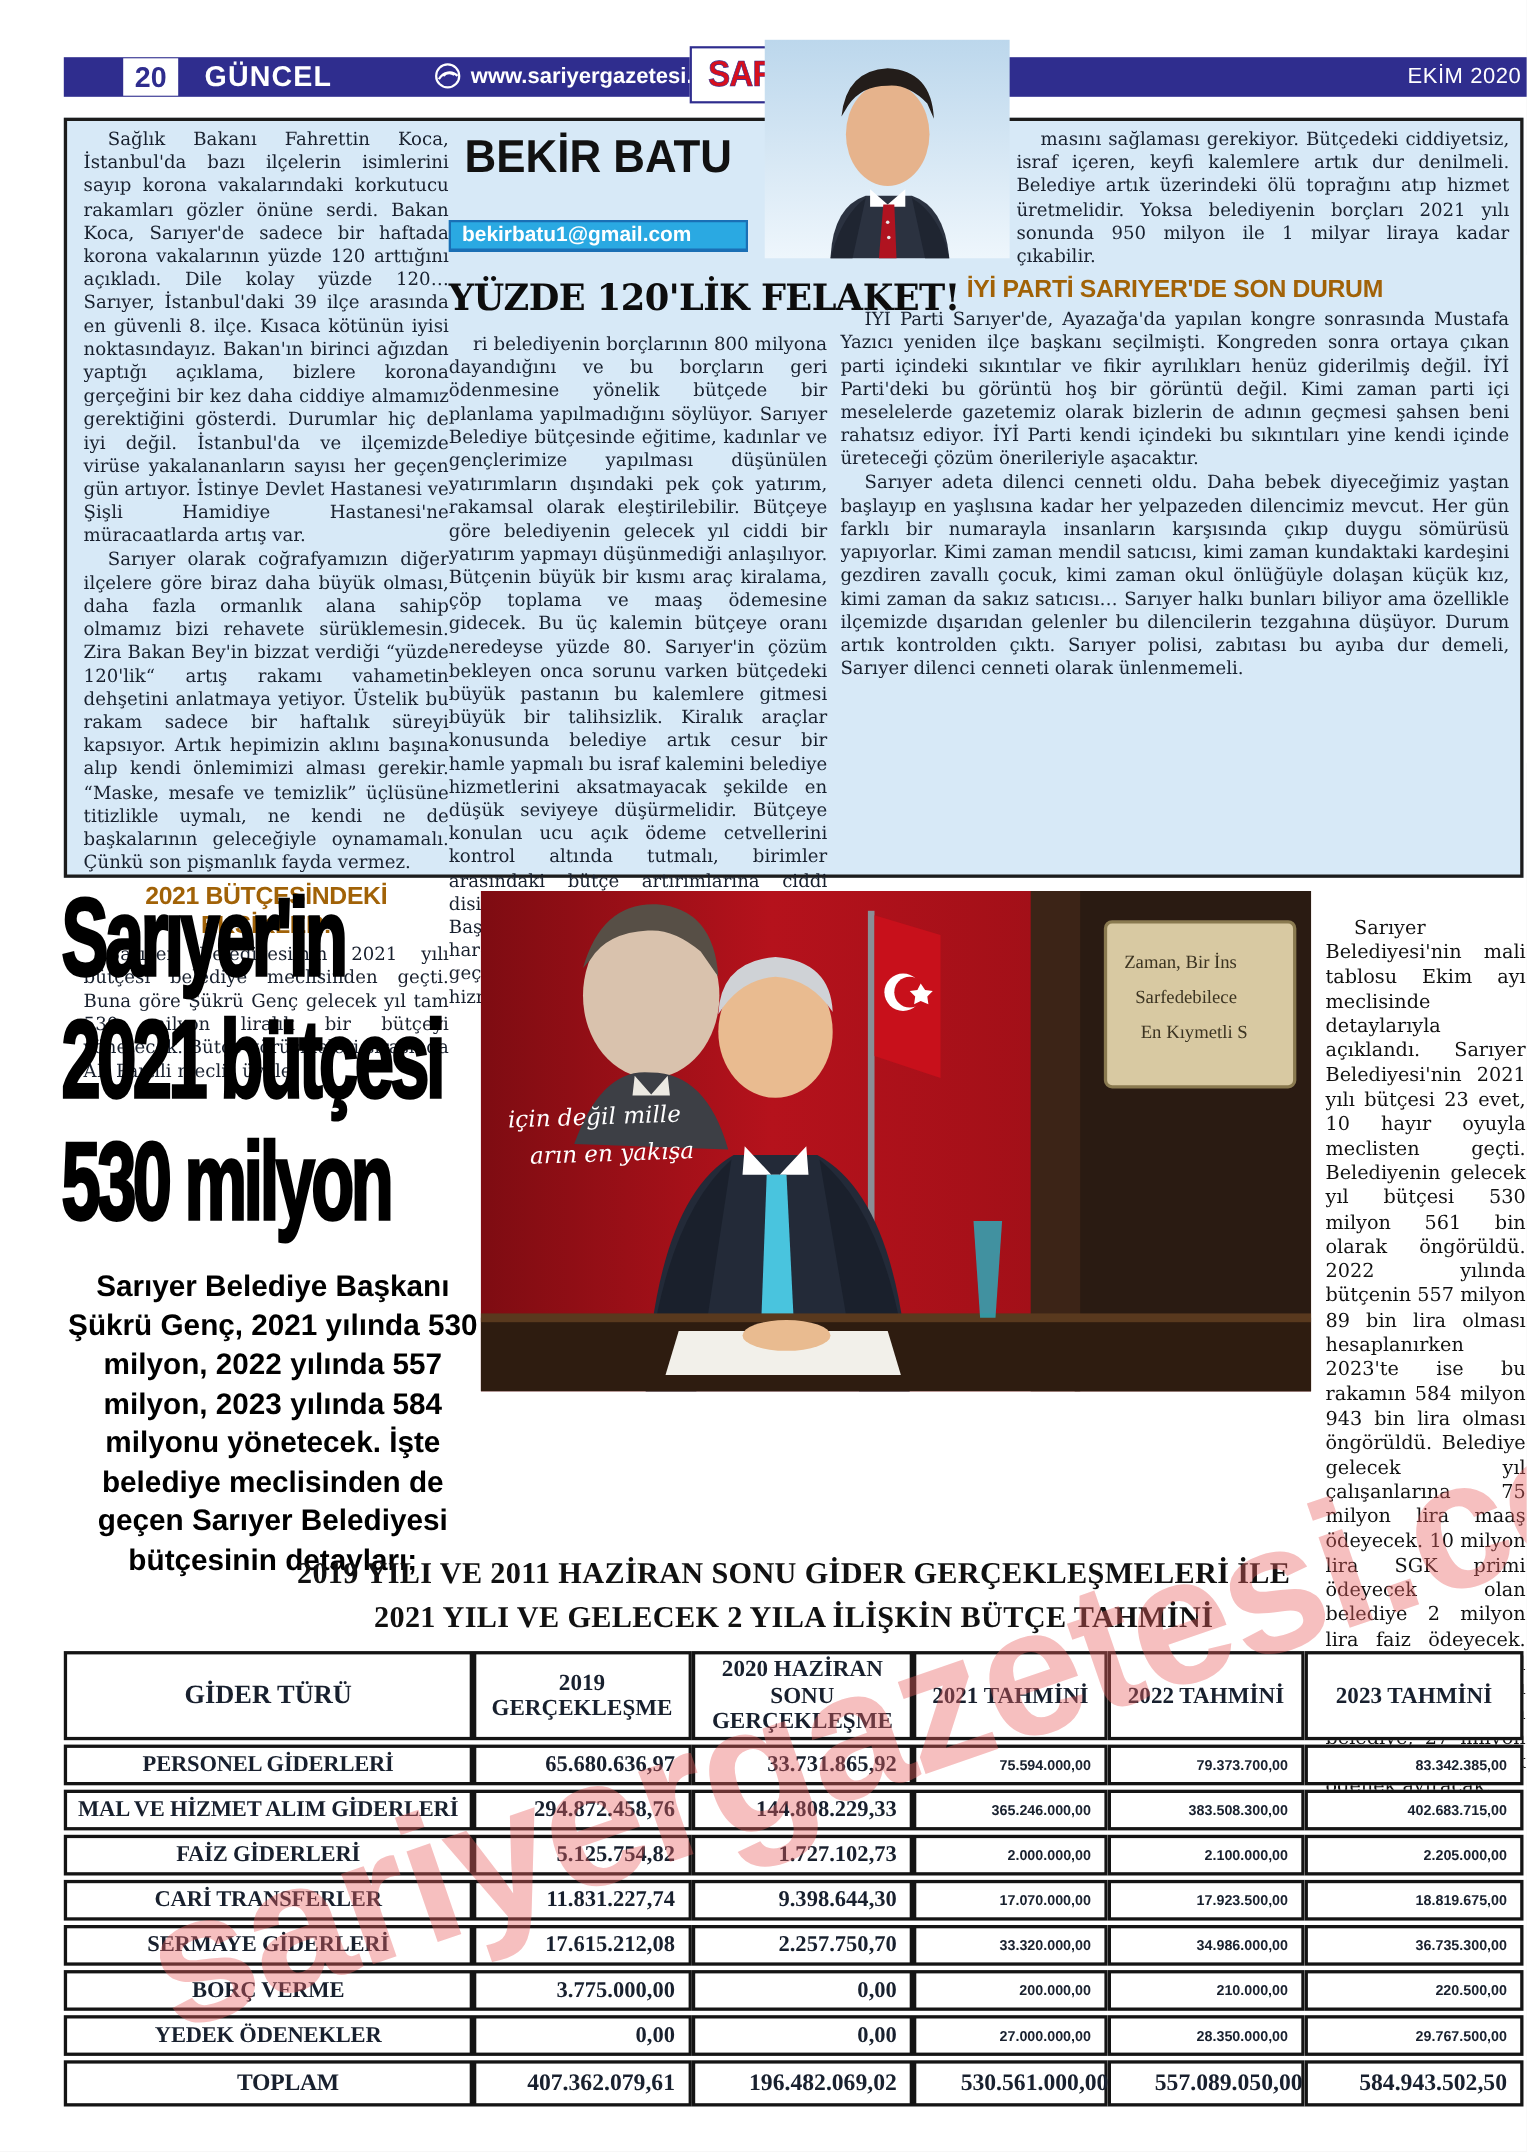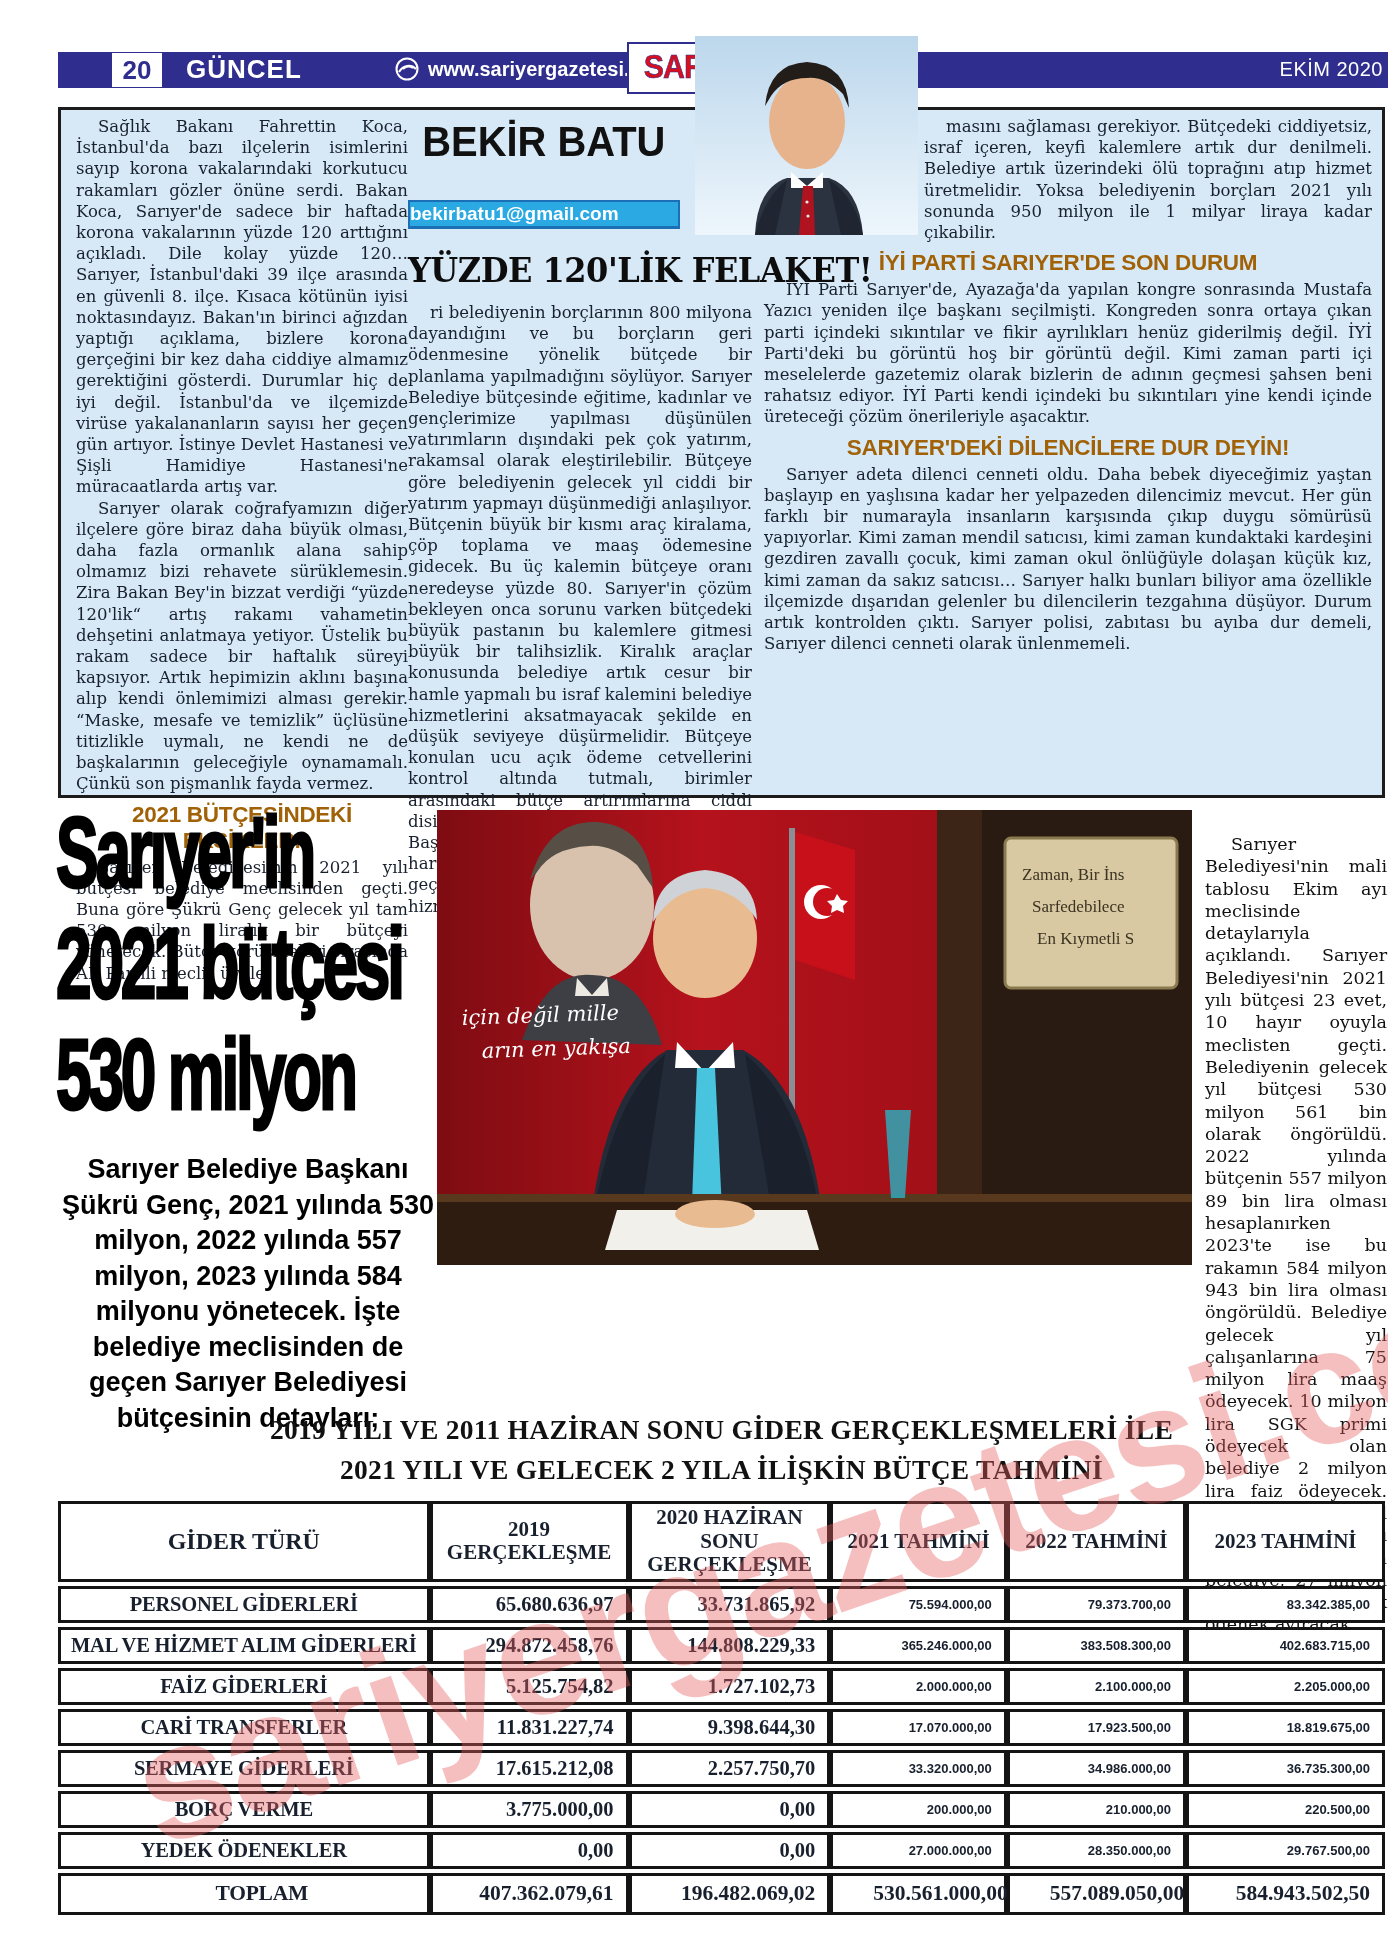--- a/index.html
+++ b/index.html
@@ -33,21 +33,21 @@
   .c2{left:347px;top:0;width:344px;}
   .c3{left:703px;width:608px;}
   .red-head{font-family:"Liberation Sans",sans-serif;font-weight:bold;font-size:22.5px;
             color:#a16207;text-align:center;margin:7px 0 3px 0;letter-spacing:-.3px;}
   .byline-name{font-family:"Liberation Sans",sans-serif;font-weight:bold;font-size:42px;
                color:#111;text-align:center;width:286px;margin-top:8px;transform:scaleX(.95);
                transform-origin:0 0;}
   .email-bar{margin-top:34px;width:272px;height:29px;background:#2aa9e2;border:2px solid #1a6fb5;
              border-bottom-width:3px;display:flex;align-items:center;
              font-family:"Liberation Sans",sans-serif;font-weight:bold;font-size:19px;color:#fff;
-             box-sizing:border-box;}
+             padding-left:10px;box-sizing:border-box;}
   .yuzde{font-family:"DejaVu Serif",serif;font-weight:bold;font-size:33px;color:#0d0d0d;
          text-align:center;margin-top:22px;letter-spacing:-.5px;white-space:nowrap;
          transform:scaleX(.97);transform-origin:0 0;width:354px;}
   .c2 .body{margin-top:12px;}
   .photo-spacer{float:left;width:160px;height:124px;}
   
   .headline{position:absolute;left:56px;top:797px;width:420px;z-index:1;color:#000;
             font-family:"Liberation Sans",sans-serif;font-weight:bold;}
   .headline .line{display:block;font-size:100px;line-height:111px;letter-spacing:-5px;
                   white-space:nowrap;transform:scaleX(.64);transform-origin:0 0;
@@ -136,21 +136,20 @@
       <div class="byline-name">BEKİR BATU</div>
       <div class="email-bar">bekirbatu1@gmail.com</div>
       <div class="yuzde">YÜZDE 120'LİK FELAKET!</div>
       <p class="body">ri belediyenin borçlarının 800 milyona dayandığını ve bu borçların geri ödenmesine yönelik bütçede bir planlama yapılmadığını söylüyor. Sarıyer Belediye bütçesinde eğitime, kadınlar ve gençlerimize yapılması düşünülen yatırımların dışındaki pek çok yatırım, rakamsal olarak eleştirilebilir. Bütçeye göre belediyenin gelecek yıl ciddi bir yatırım yapmayı düşünmediği anlaşılıyor. Bütçenin büyük bir kısmı araç kiralama, çöp toplama ve maaş ödemesine gidecek. Bu üç kalemin bütçeye oranı neredeyse yüzde 80. Sarıyer'in çözüm bekleyen onca sorunu varken bütçedeki büyük pastanın bu kalemlere gitmesi büyük bir talihsizlik. Kiralık araçlar konusunda belediye artık cesur bir hamle yapmalı bu israf kalemini belediye hizmetlerini aksatmayacak şekilde en düşük seviyeye düşürmelidir. Bütçeye konulan ucu açık ödeme cetvellerini kontrol altında tutmalı, birimler arasındaki bütçe artırımlarına ciddi disiplin getirmelidir. Sarıyer Belediye Başkanı Şükrü Genç'in tüm birimlerin harcama cetvellerini yeniden gözden geçirmesi ve öncelik bekleyen hizmetlere daha çok ödenek ayrıl-</p>
     </div>
     <div class="ccol c3">
       <div class="photo-spacer"></div>
       <p>masını sağlaması gerekiyor. Bütçedeki ciddiyetsiz, israf içeren, keyfi kalemlere artık dur denilmeli. Belediye artık üzerindeki ölü toprağını atıp hizmet üretmelidir.  Yoksa belediyenin borçları 2021 yılı sonunda 950 milyon ile 1 milyar liraya kadar çıkabilir.</p>
       <div class="red-head">İYİ PARTİ SARIYER'DE SON DURUM</div>
       <p>İYİ Parti Sarıyer'de, Ayazağa'da yapılan kongre sonrasında Mustafa Yazıcı yeniden ilçe başkanı seçilmişti. Kongreden sonra ortaya çıkan parti içindeki sıkıntılar ve fikir ayrılıkları henüz giderilmiş değil. İYİ Parti'deki bu görüntü hoş bir görüntü değil. Kimi zaman parti içi meselelerde gazetemiz olarak bizlerin de adının geçmesi şahsen beni rahatsız ediyor. İYİ Parti kendi içindeki bu sıkıntıları yine kendi içinde üreteceği çözüm önerileriyle aşacaktır.</p>
-      <div class="red-head">SARIYER'DEKİ DİLENCİLERE DUR DEYİN!</div>
       <p>Sarıyer adeta dilenci cenneti oldu. Daha bebek diyeceğimiz yaştan başlayıp en yaşlısına kadar her yelpazeden dilencimiz mevcut. Her gün farklı bir numarayla insanların karşısında çıkıp duygu sömürüsü yapıyorlar. Kimi zaman mendil satıcısı, kimi zaman kundaktaki kardeşini gezdiren zavallı çocuk, kimi zaman okul önlüğüyle dolaşan küçük kız, kimi zaman da sakız satıcısı… Sarıyer halkı bunları biliyor ama özellikle ilçemizde dışarıdan gelenler bu dilencilerin tezgahına düşüyor. Durum artık kontrolden çıktı. Sarıyer polisi, zabıtası bu ayıba dur demeli, Sarıyer dilenci cenneti olarak ünlenmemeli.</p>
     </div>
   </div>
 
   <div class="headline">
     <span class="line">Sarıyer'in</span>
     <span class="line">2021 bütçesi</span>
     <span class="line">530 milyon</span>
   </div>
   <div class="deck">Sarıyer Belediye Başkanı Şükrü Genç, 2021 yılında 530 milyon, 2022 yılında 557 milyon, 2023 yılında 584 milyonu yönetecek. İşte belediye meclisinden de geçen Sarıyer Belediyesi bütçesinin detayları;</div>

